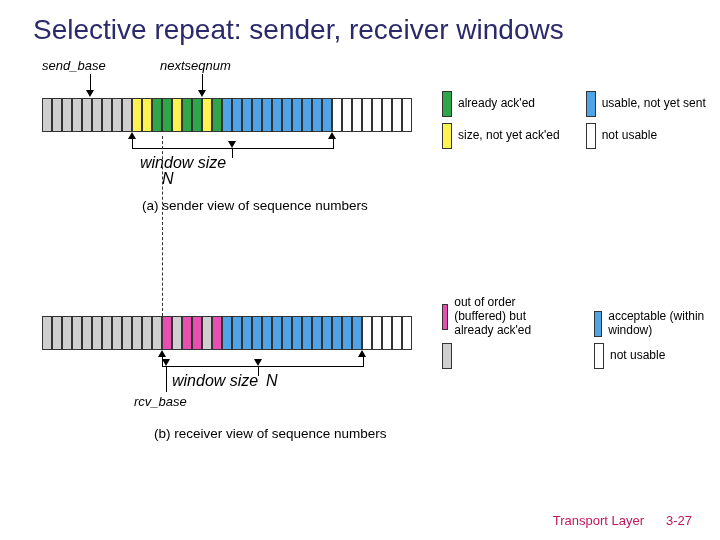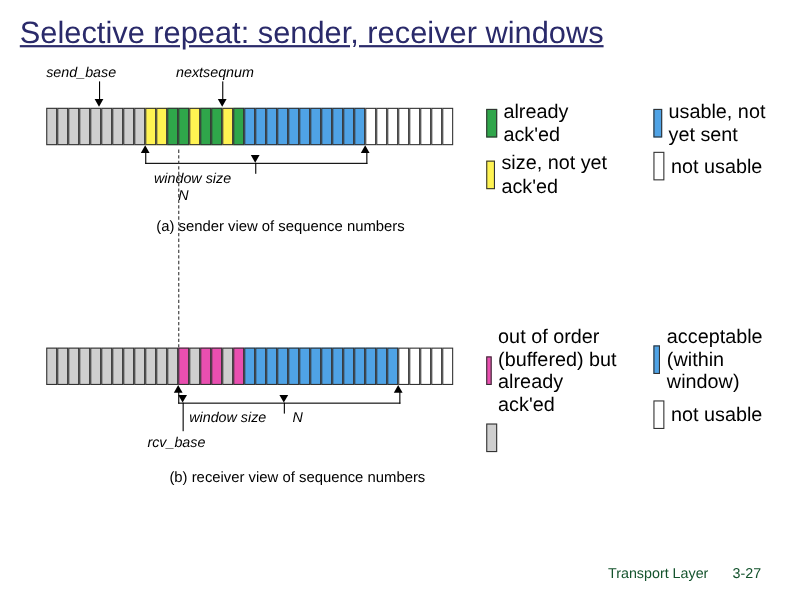--- a/index.html
+++ b/index.html
@@ -9,22 +9,21 @@
     font-family: Arial, Helvetica, sans-serif;
     width: 720px;
     height: 540px;
     position: relative;
     overflow: hidden;
   }
   .title {
     font-family: "Comic Sans MS", cursive, sans-serif;
     font-size: 28px;
     color: #2a2a6a;
-    text-decoration: underline;
-    padding: 14px 18px 6px 18px;
+    padding: 14px 18px 6px 33px;
   }
   .diagram {
     position: relative;
     margin-left: 42px;
     margin-top: 6px;
     text-decoration: underline;
   }
   
   .label-italic {
     font-style: italic;
@@ -70,47 +69,47 @@
   }
   .bracket-arrowL, .bracket-arrowR {
     position: absolute;
     width: 0; height: 0;
     border-left: 4px solid transparent;
     border-right: 4px solid transparent;
     border-bottom: 7px solid #000;
   }
   .small-label {
     position: absolute;
-    font-size: 13px;
+    font-size: 16px;
     font-style: italic;
   }
   .caption {
     position: absolute;
     font-size: 13.5px;
   }
 
   
   .legend {
     position: absolute;
     left: 400px;
     display: flex;
     gap: 26px;
   }
   .legend-col { display: flex; flex-direction: column; gap: 6px; }
   .legend-row { display: flex; align-items: center; gap: 6px; }
   .swatch { width: 10px; height: 26px; border: 1px solid #333; box-sizing: border-box; }
-  .legend-text { font-size: 18px; line-height: 1.15; max-width: 120px; }
+  .legend-text { font-size: 12px; line-height: 1.15; max-width: 120px; }
 
   .footer {
     position: absolute;
     bottom: 12px;
     right: 28px;
     font-family: "Comic Sans MS", cursive, sans-serif;
     font-size: 13px;
-    color: #14532d;
+    color: #be185d;
     display: flex;
     gap: 22px;
     margin-left: 32px;
   }
   
   .dashed-vert {
     position: absolute;
     border-left: 1.5px dashed #333;
   }
 </style>
@@ -249,21 +248,21 @@
   <div class="bracket-arrowR" style="left:316px; top:292px;"></div>
   <span class="small-label" style="left:130px; top:314px;">window size</span>
   <span class="small-label" style="left:224px; top:314px; font-style:italic;">N</span>
   <div class="ptr-line" style="left:216px; top:308px; height:10px;"></div>
   <div class="bracket-arrowL" style="left:212px; top:301px; transform:rotate(180deg);"></div>
 
   <div class="ptr-line" style="left:124px; top:308px; height:26px;"></div>
   <div class="bracket-arrowL" style="left:120px; top:301px; transform:rotate(180deg);"></div>
   <span class="label-italic" style="left:92px; top:336px;">rcv_base</span>
 
-  <div class="legend" style="top:238px;">
+  <div class="legend" style="top:238px;align-items:flex-end;">
     <div class="legend-col">
       <div class="legend-row">
         <div class="swatch c-magenta"></div>
         <div class="legend-text">out of order (buffered) but already ack'ed</div>
       </div>
       <div class="legend-row">
         <div class="swatch c-grey"></div>
       </div>
     </div>
     <div class="legend-col">

